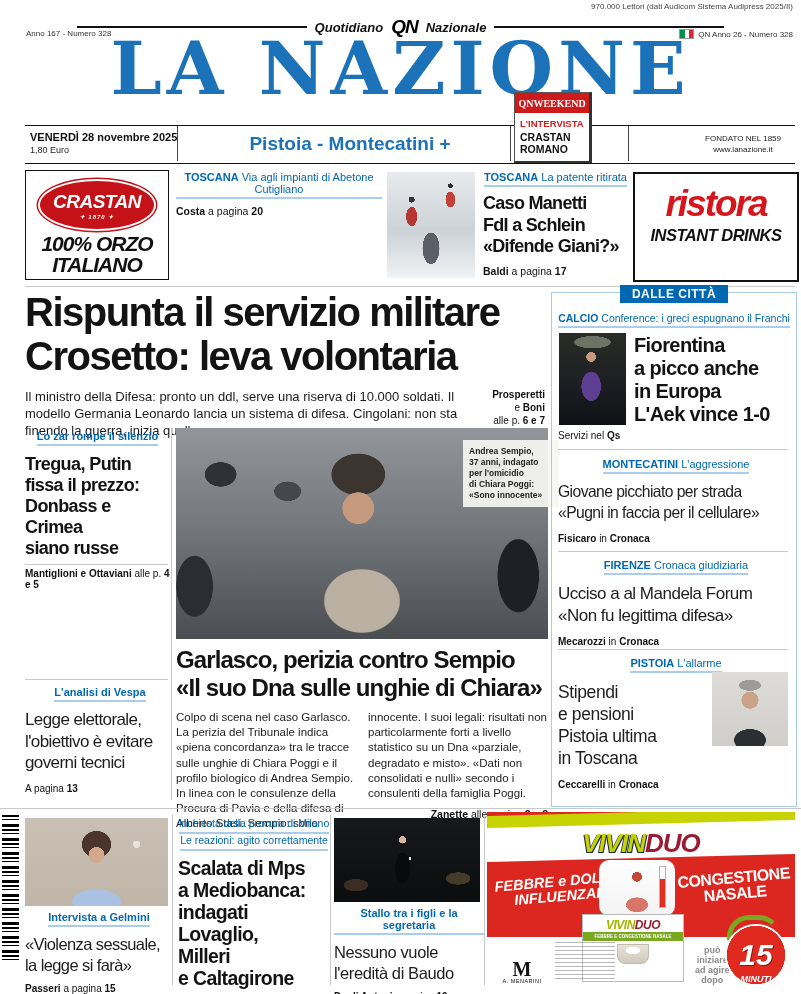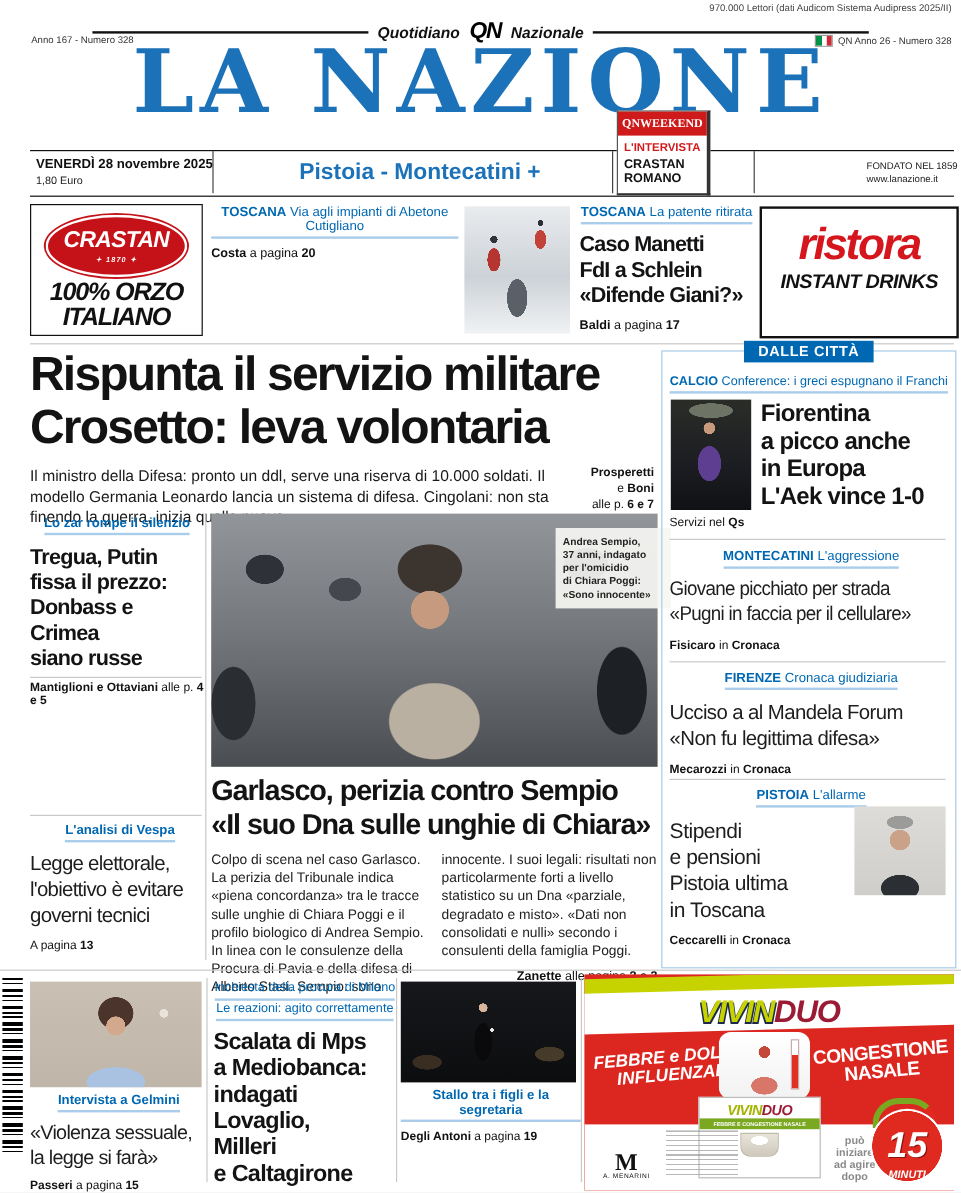--- a/index.html
+++ b/index.html
@@ -27,21 +27,21 @@
   .wkred{background:#cf1a1c;color:#fff;font-family:"Liberation Serif",serif;font-weight:bold;
          font-size:10px;text-align:center;padding:5px 0 4px;letter-spacing:0;}
   .wkint{color:#d11a1c;font-weight:bold;font-size:9.5px;padding:5px 5px 2px;}
   .wkname{color:#111;font-weight:bold;font-size:10.5px;line-height:12px;padding:0 5px 6px;}
   
   .datebar{left:25px;right:6px;top:125px;height:37px;border-top:1.5px solid #111;border-bottom:1px solid #111;}
   .db-date{left:30px;top:131px;font-size:11px;font-weight:bold;}
   .db-price{left:30px;top:145px;font-size:9px;font-weight:normal;color:#222;}
   .db-sep{top:126px;width:1px;height:35px;background:#444;}
   .db-edition{left:190px;width:320px;top:133px;text-align:center;font-size:19px;font-weight:bold;color:#1b72b9;}
-  .db-right{right:3px;top:133px;text-align:left;font-size:8px;color:#222;line-height:11px;}
+  .db-right{right:20px;top:133px;text-align:center;font-size:8px;color:#222;line-height:11px;}
   
   .kick{font-size:11px;color:#0068b3;text-align:center;}
   .kick .tag{font-weight:bold;}
   .kick-u{display:inline-block;border-bottom:2px solid #a9cdea;padding-bottom:2px;}
   .hlb{font-weight:bold;color:#131313;}
   .hll{font-weight:400;color:#1d1d1f;}
   .byline{font-size:10.5px;color:#111;}
   .gline{background:#c9c9c9;}
   
   .crastan{left:25px;top:170px;width:142px;height:108px;border:1.5px solid #111;text-align:center;}
@@ -376,20 +376,22 @@
 Lovaglio,
 Milleri
 e Caltagirone</div>
 
   </div>
   <div class="abs gline" style="left:330px;top:815px;width:1px;height:170px;"></div>
 
   <div class="abs ph-baudo"></div>
   <div class="abs" style="left:334px;top:907px;width:150px;">
     <div class="kick"><span class="kick-u" style="font-weight:bold">Stallo tra i figli e la segretaria</span></div>
+    <div class="hll pre" style="font-size:16.5px;line-height:21px;letter-spacing:-0.4px;margin-top:7px;">Nessuno vuole
+l'eredità di Baudo</div>
     <div class="byline" style="margin-top:7px;font-size:10px;">
       <b>Degli Antoni</b> <span>a pagina</span> <b>19</b>
     </div>
   </div>
   <div class="abs gline" style="left:484px;top:815px;width:1px;height:170px;"></div>
 
   <div class="abs vivin">
     <div class="vv-band1"></div>
     <div class="vv-band2"></div>
     <div class="vv-logo">

